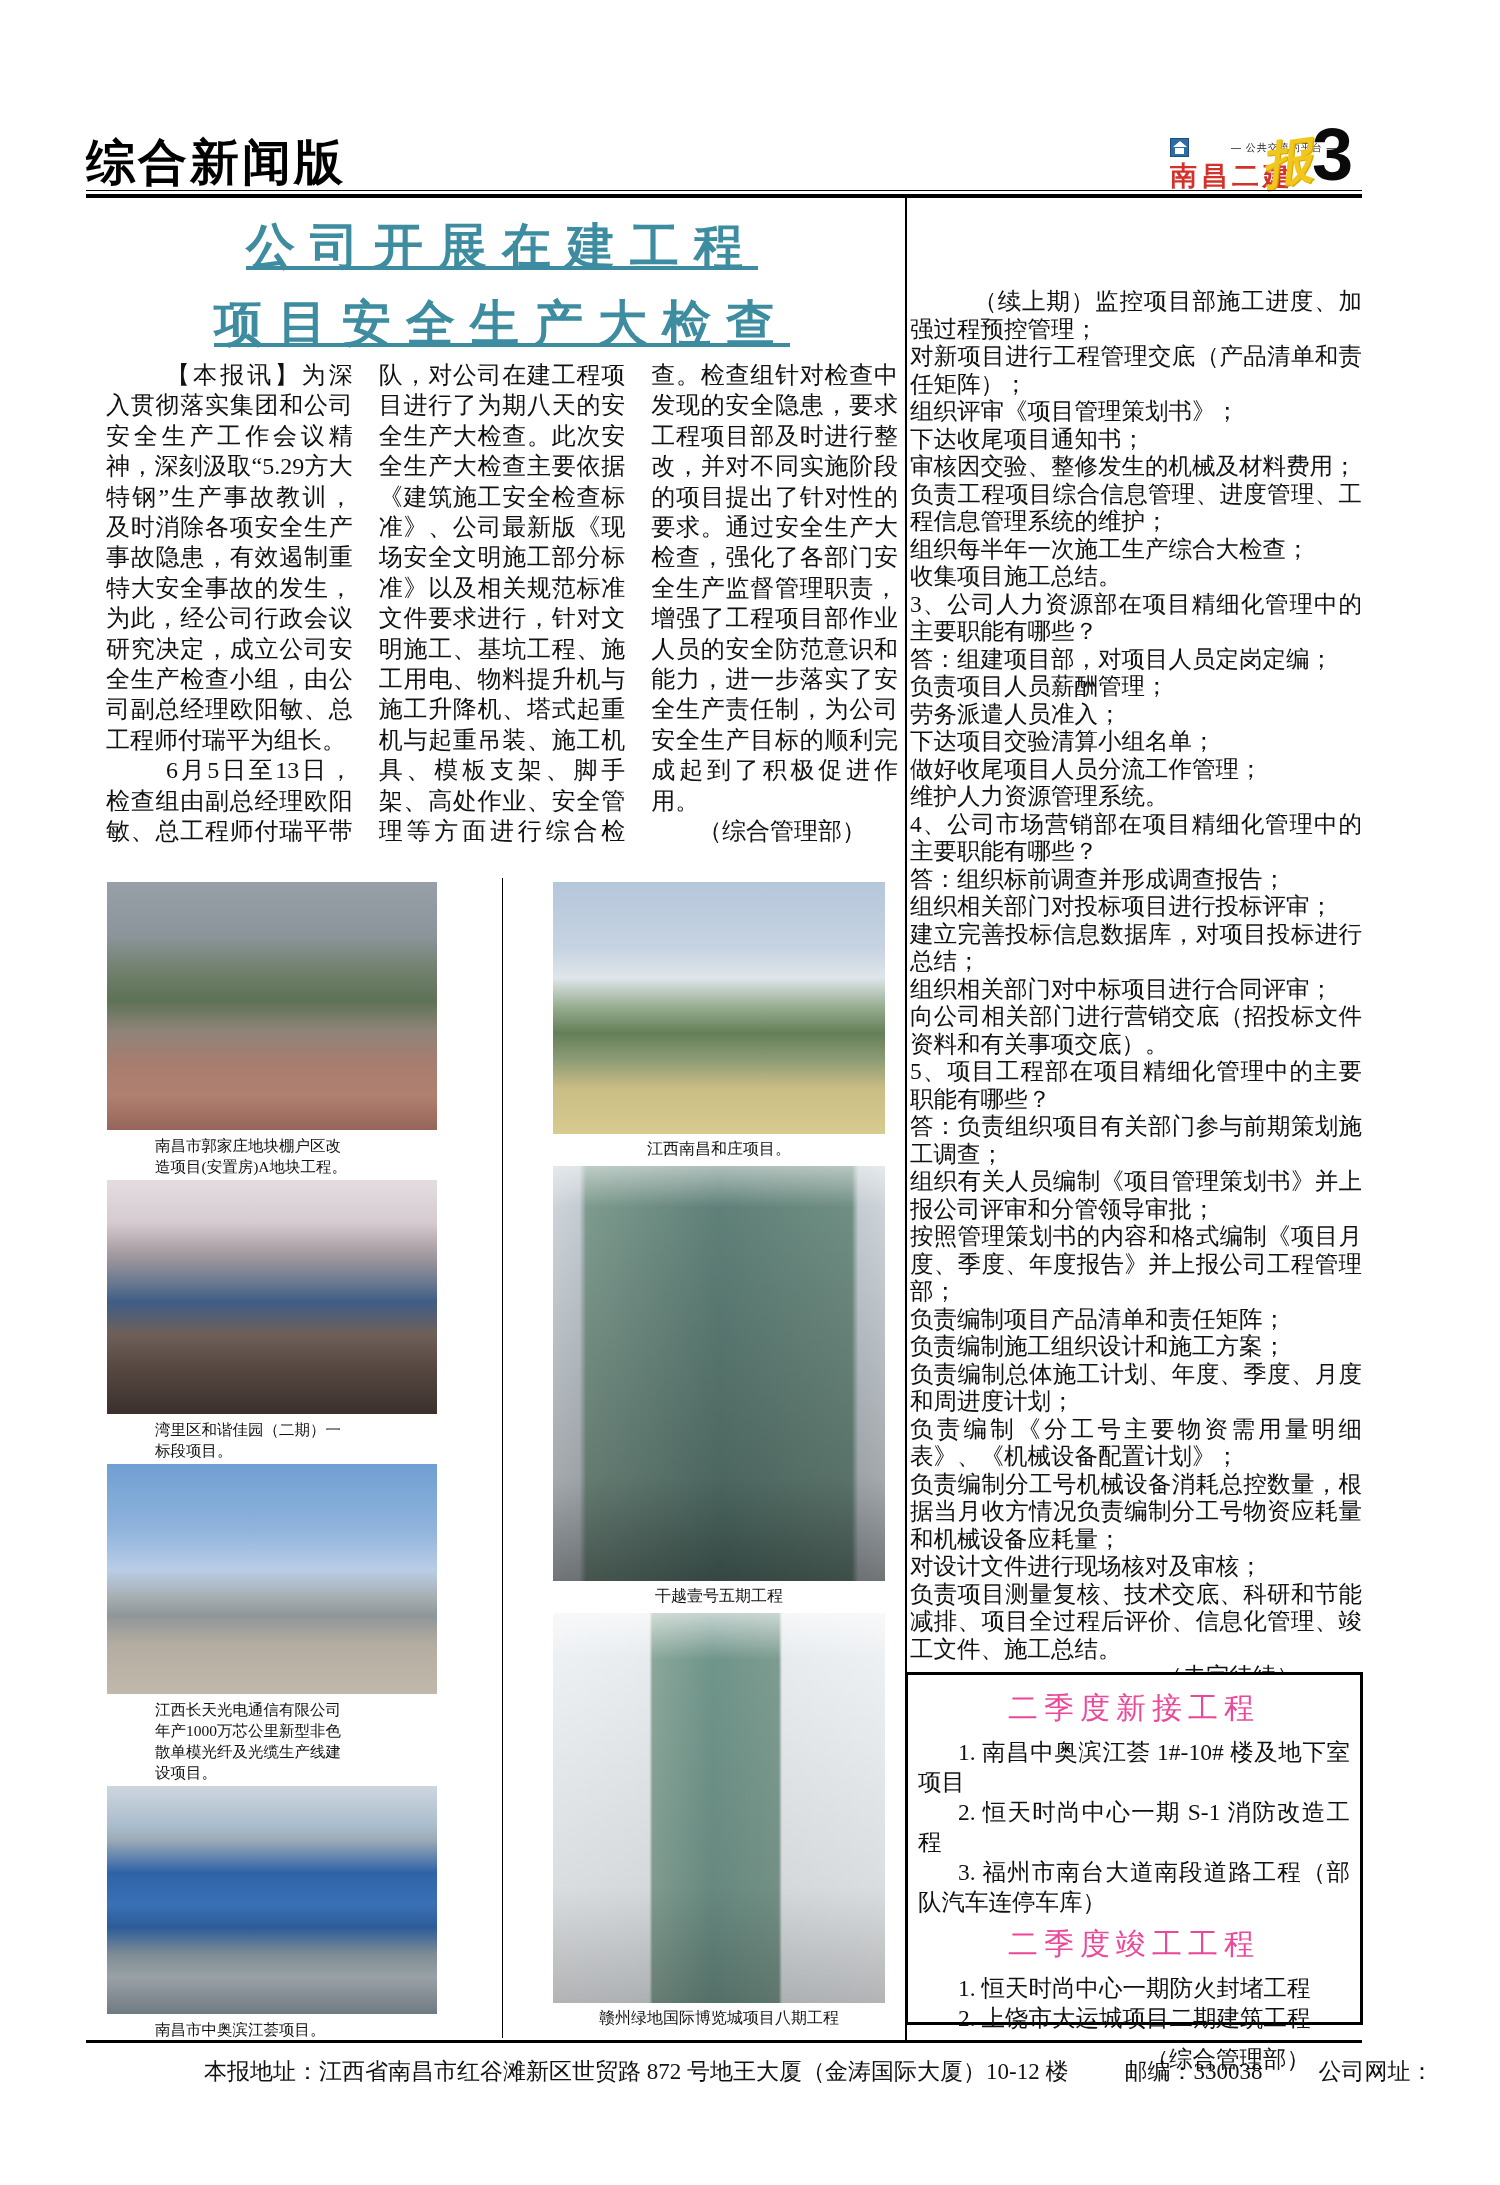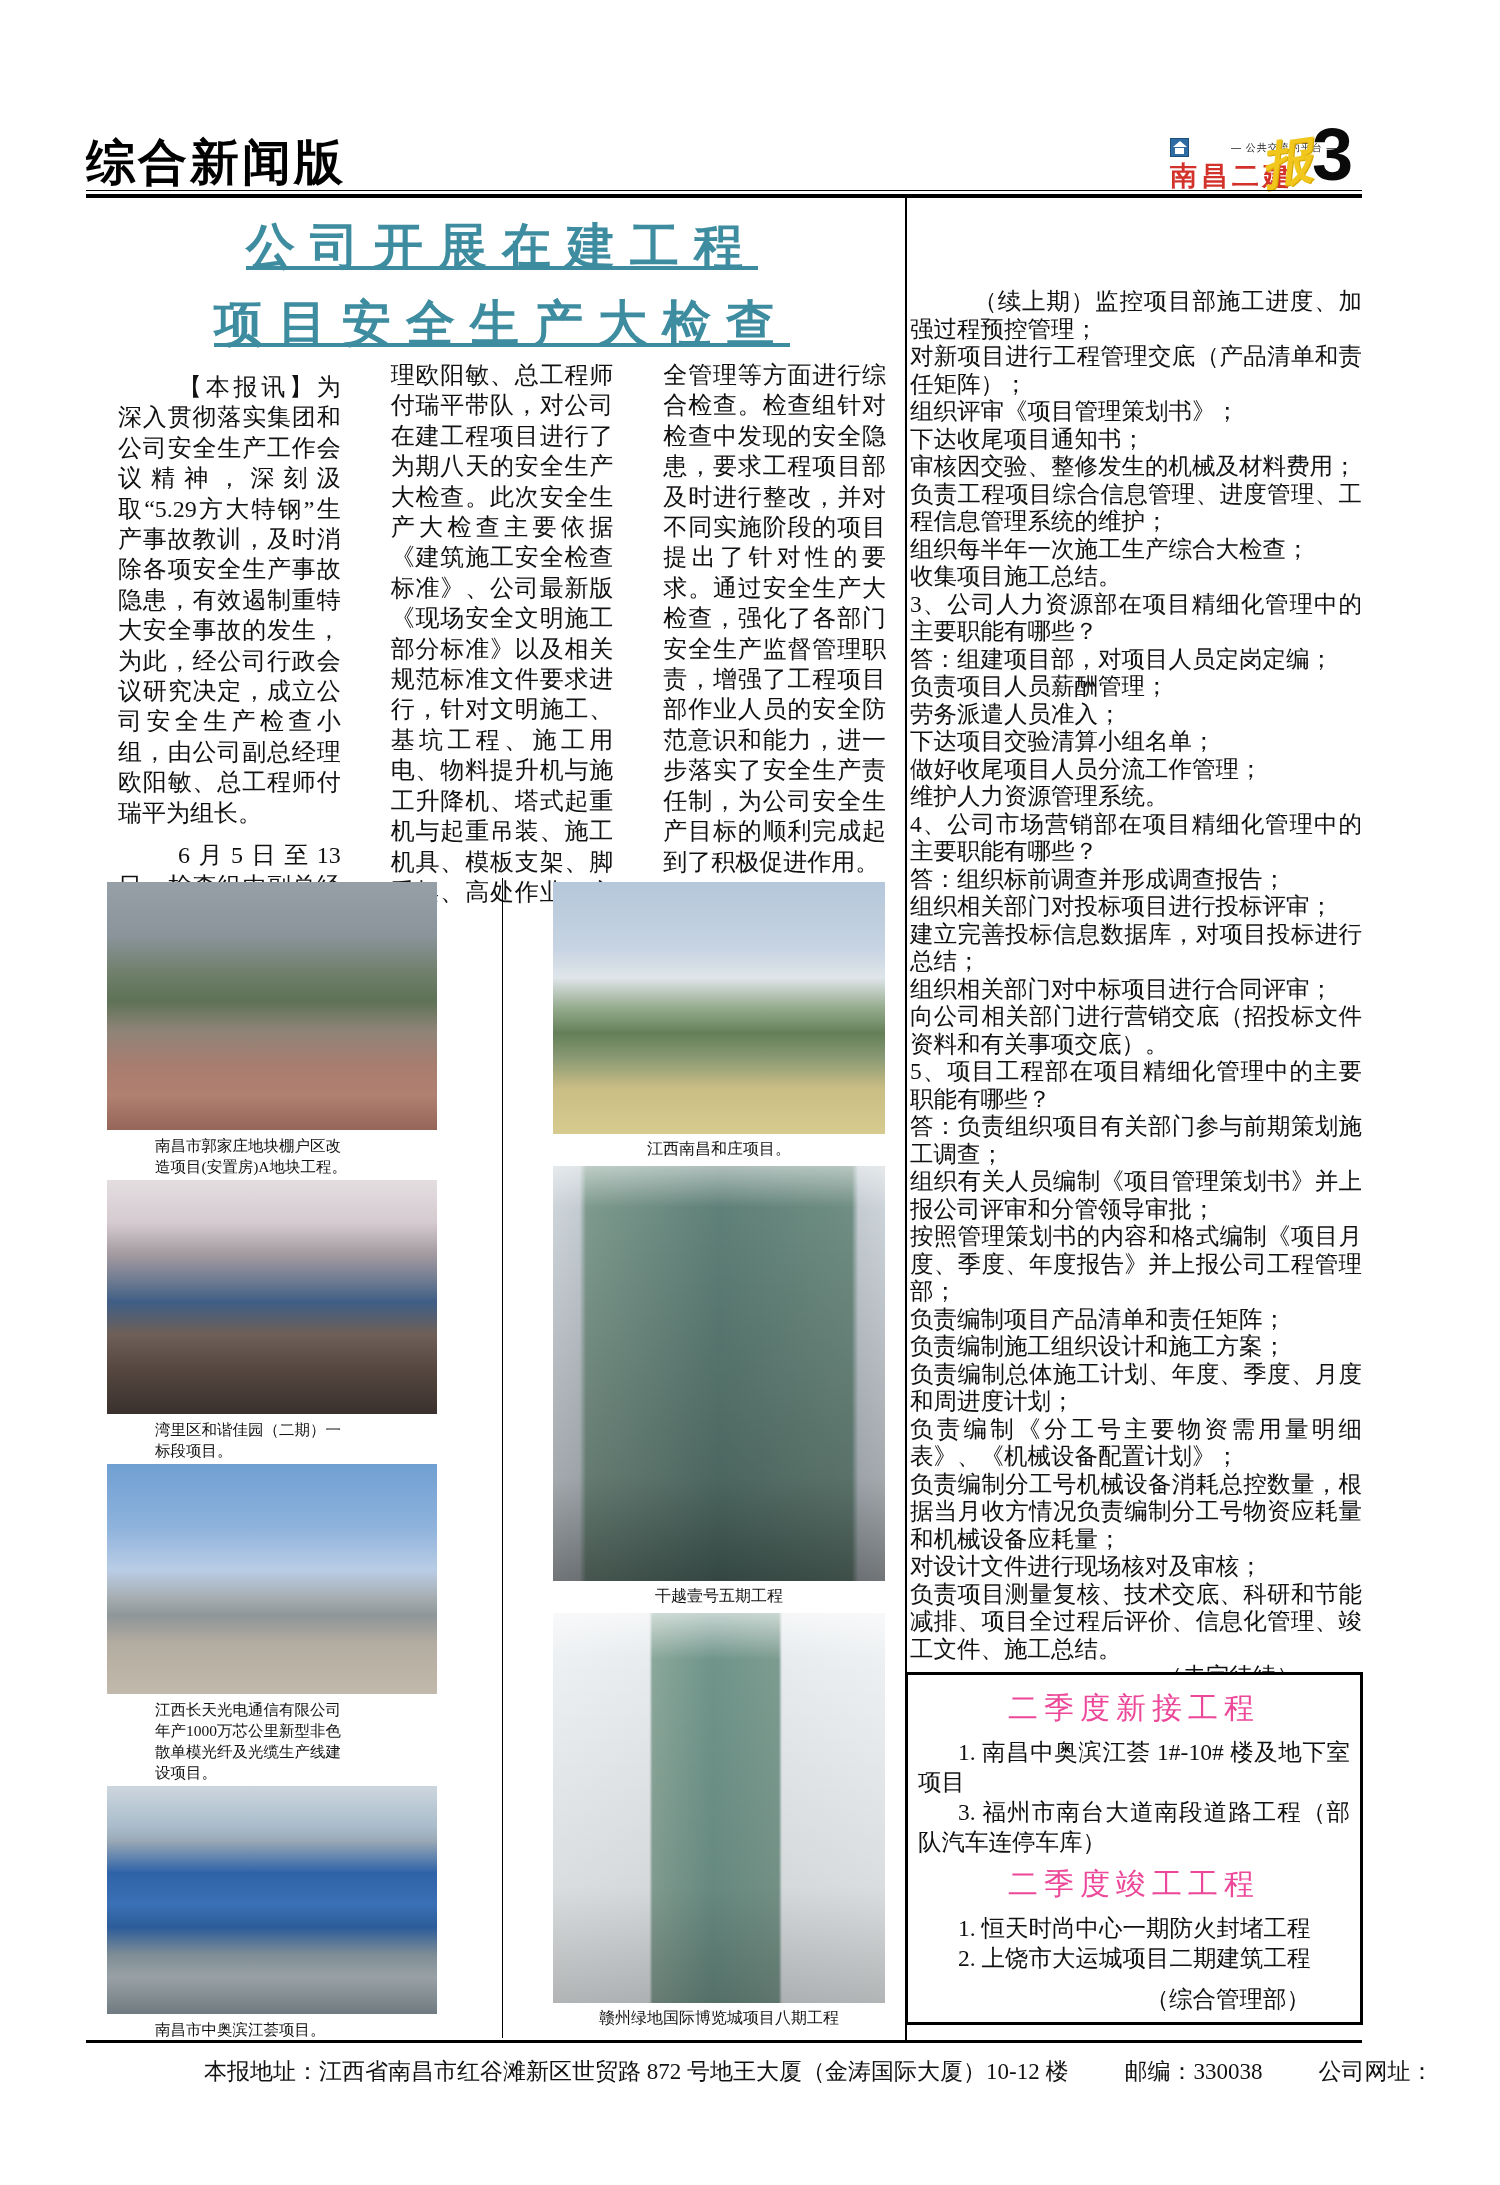--- a/index.html
+++ b/index.html
@@ -41,21 +41,21 @@
   .art-title {
     position:absolute; left:106px; top:208px; width:792px; text-align:center;
     font-family:"Liberation Sans",sans-serif; font-weight:bold; color:#3e8c9f;
     font-size:49px; letter-spacing:15px; line-height:77px;text-decoration:underline;
   }
   .art-cols {
     position:absolute; left:106px; top:360px; width:792px;
     column-count:3; column-gap:26px;
     font-size:24px; line-height:30.4px; text-align:justify;
   }
-  .art-cols p { margin:12px; }
+  .art-cols p { margin:0; }
   p.indent { text-indent:2.5em; }
   p.right { text-align:right; }
   .art-cols p.right { padding-right:32px; }
 
   
   .vdiv { position:absolute; background:#000; }
   .vdiv-main { left:905px; top:198px; width:2px; height:1845px; }
   .vdiv-photos { left:502px; top:878px; width:1px; height:1160px; }
 
   
@@ -215,20 +215,21 @@
       <p>负责编制分工号机械设备消耗总控数量，根据当月收方情况负责编制分工号物资应耗量和机械设备应耗量；</p>
       <p>对设计文件进行现场核对及审核；</p>
       <p>负责项目测量复核、技术交底、科研和节能减排、项目全过程后评价、信息化管理、竣工文件、施工总结。</p>
       <p class="right">（未完待续）</p>
     </div>
 
   <div class="quarter-box">
     <div class="qb-heading">二季度新接工程</div>
     <div class="qb-list">
         <p>1. 南昌中奥滨江荟 1#-10# 楼及地下室项目</p>
+        <p>2. 恒天时尚中心一期 S-1 消防改造工程</p>
         <p>3. 福州市南台大道南段道路工程（部队汽车连停车库）</p>
       </div>
     <div class="qb-heading">二季度竣工工程</div>
     <div class="qb-list">
         <p>1. 恒天时尚中心一期防火封堵工程</p>
         <p>2. 上饶市大运城项目二期建筑工程</p>
       </div>
     <div class="qb-byline">（综合管理部）</div>
   </div>
 

